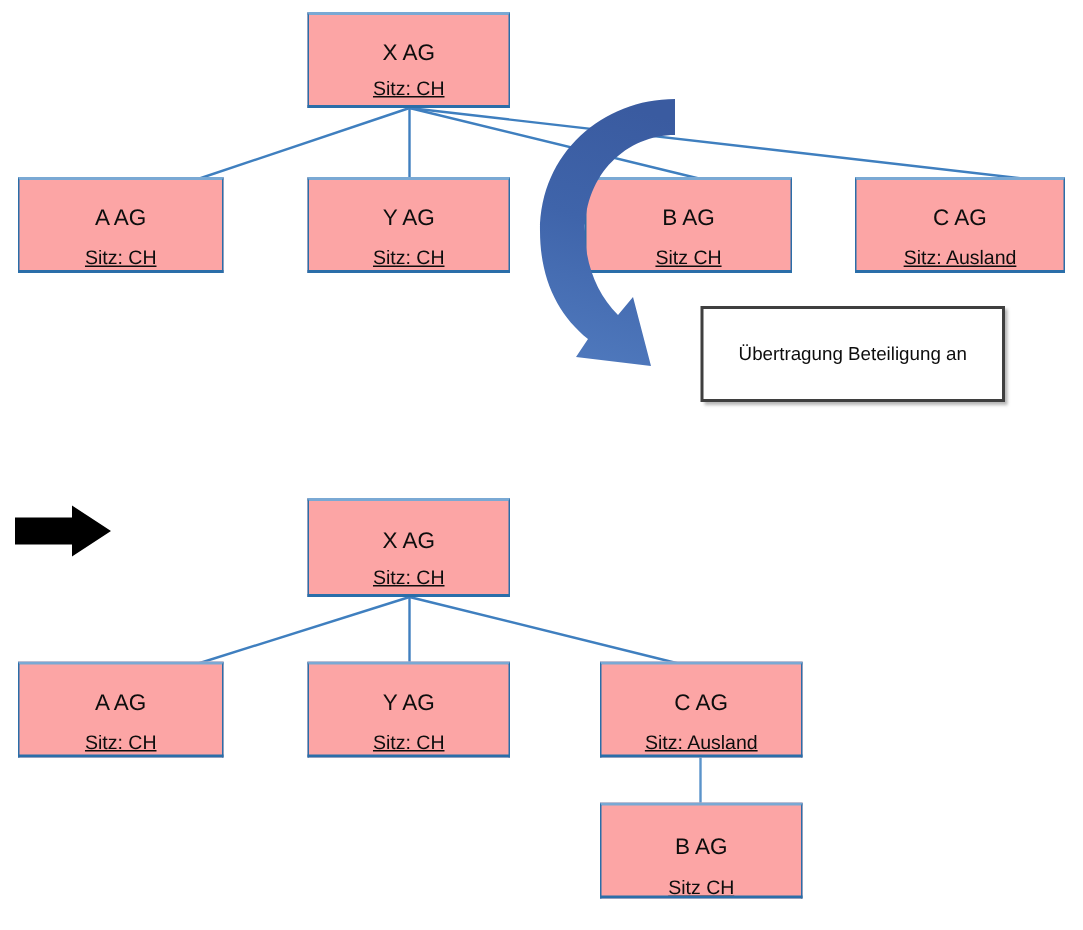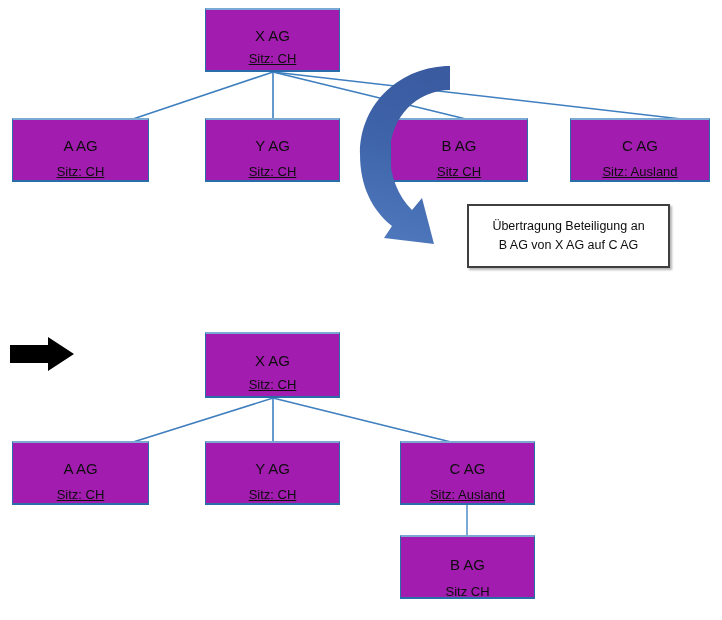--- a/index.html
+++ b/index.html
@@ -29,21 +29,21 @@
     left: 0; top: 0;
     width: 722px;
     height: 620px;
     pointer-events: none;
   }
 
   
   .node {
     position: absolute;
     box-sizing: border-box;
-    background: #a21caf;
+    background: #fca5a5;
     border-top: 2px solid #7aa9d4;
     border-left: 1px solid #2a6ea9;
     border-right: 1px solid #2a6ea9;
     border-bottom: 2px solid #2a6ea9;
     display: flex;
     flex-direction: column;
     align-items: center;
     justify-content: flex-start;
     overflow: hidden;
     z-index: 3;
@@ -205,21 +205,20 @@
              L 84,186
              L 72,140
              L 62,152
              C 48,138 40,118 40,96
              C 40,58 68,32 100,32
              Z" fill="url(#arrGrad)"></path>
   </svg>
 
   <div id="callout">
     <span class="line">Übertragung Beteiligung an</span>
-    <span class="line">B AG von X AG auf C AG</span>
   </div>
 
   <svg class="connectors" viewBox="0 0 722 620" width="722" height="620">
     <line x1="273" y1="398" x2="130" y2="443" stroke="#3f7fbf" stroke-width="1.6"></line>
     <line x1="273" y1="398" x2="273" y2="443" stroke="#3f7fbf" stroke-width="1.6"></line>
     <line x1="273" y1="398" x2="455" y2="443" stroke="#3f7fbf" stroke-width="1.6"></line>
     <line x1="467" y1="505" x2="467" y2="537" stroke="#5a93ca" stroke-width="1.6"></line>
   </svg>
 
   <svg id="step-arrow" viewBox="0 0 70 40" width="70" height="40">

